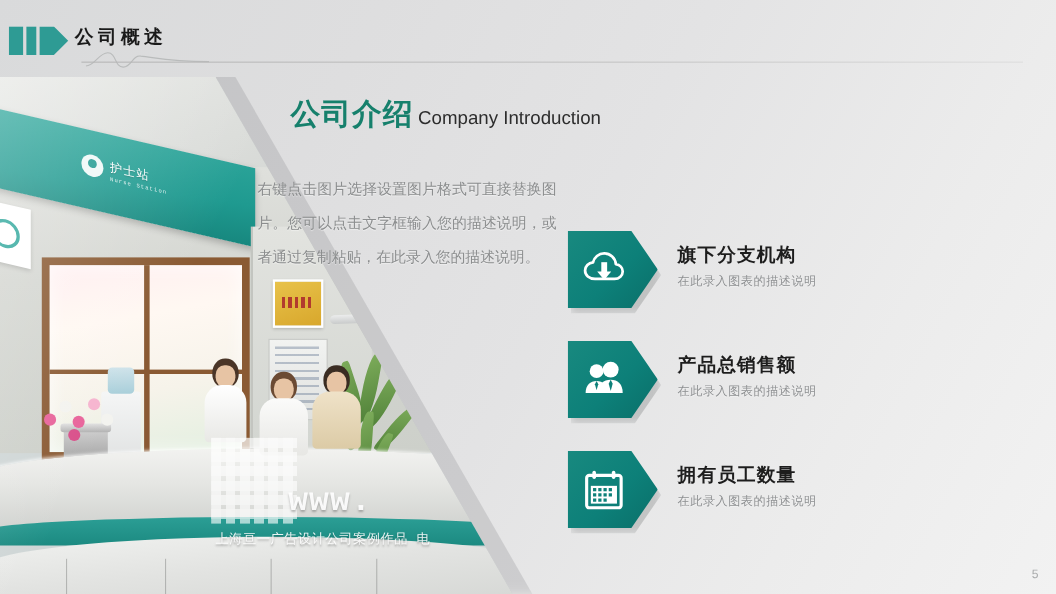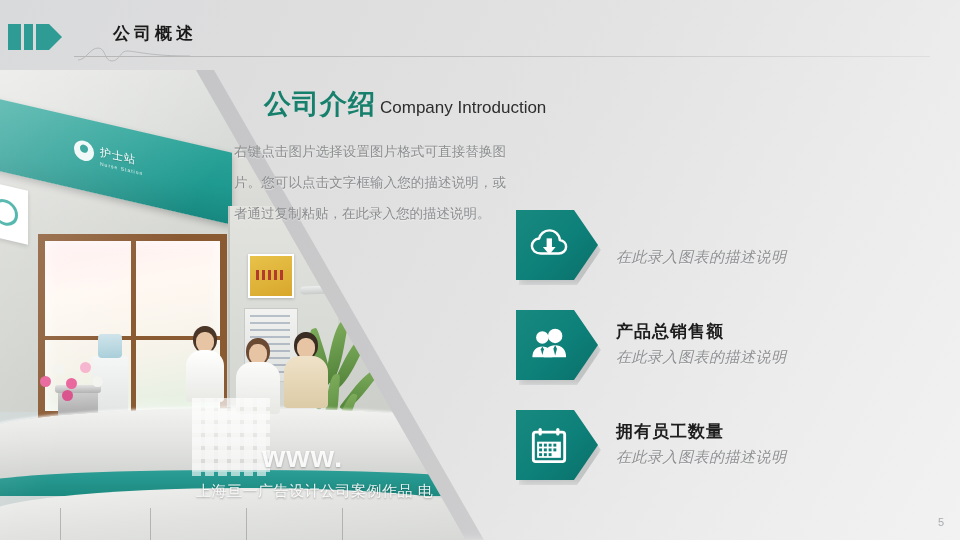--- a/index.html
+++ b/index.html
@@ -35,21 +35,20 @@
     width: 58px; height: 26px;
   }
   .hdr-title {
     position: absolute;
     left: 68px; top: 22px;
     font-size: 17px;
     font-weight: bold;
     letter-spacing: 4px;
     color: #1a1a1a;
     white-space: nowrap;
-    margin-left: 45px;
   }
   .hdr-rule {
     position: absolute;
     left: 74px; top: 56px;
     width: 856px; height: 1px;
     background: linear-gradient(to right, #b6b6b6 0%, #c3c3c3 55%, #dedede 100%);
   }
   .hdr-squiggle {
     position: absolute;
     left: 78px; top: 46px;
@@ -57,20 +56,21 @@
   }
 
   
   .photo-wrap {
     position: absolute;
     left: 0; top: 56px;
     width: 470px; height: 484px;
     -webkit-clip-path: polygon(0 14px, 196px 14px, 466px 484px, 0 484px);
     clip-path: polygon(0 14px, 196px 14px, 466px 484px, 0 484px);
     z-index: 10;
+    font-family: Liberation Mono, monospace;
   }
   .photo {
     position: absolute;
     inset: 0;
     overflow: hidden;
     background: #cfd6d6;
   }
 
   
   .ph-ceiling {
@@ -271,21 +271,21 @@
   .wm-www {
     position: absolute; left: 262px; top: 384px;
     color: rgba(255,255,255,.92);
     font-size: 30px; font-weight: bold; letter-spacing: 1px;
     text-shadow: 0 1px 2px rgba(0,0,0,.25);
     z-index: 17; white-space: nowrap;
   }
   .wm-line {
     position: absolute; left: 196px; top: 426px;
     color: rgba(255,255,255,.9);
-    font-size: 15px; letter-spacing: .5px;
+    font-size: 12px; letter-spacing: .5px;
     text-shadow: 0 1px 2px rgba(0,0,0,.32);
     z-index: 17; white-space: nowrap;
   }
 
   
   .diag-shadow {
     position: absolute; left: 0; top: 56px;
     width: 500px; height: 484px;
     -webkit-clip-path: polygon(196px 14px, 214px 14px, 484px 484px, 466px 484px);
     clip-path: polygon(196px 14px, 214px 14px, 484px 484px, 466px 484px);
@@ -303,21 +303,21 @@
     font-size: 27px; font-weight: bold; color: #16806c;
     letter-spacing: 1px;
     margin-left: 36px;
   }
   .sec-title-en {
     font-size: 17px; color: #2d2d2d; margin-left: 4px;
   }
 
   
   .body-text {
-    position: absolute; left: 234px; top: 136px;
+    position: absolute; left: 234px; top: 156px;
     width: 272px;
     z-index: 30;
     font-size: 13.5px;
     line-height: 31px;
     color: #8b8d8e;
     text-align: justify;
     text-shadow: 0 1px 1px rgba(255,255,255,.55);
   }
 
   
@@ -348,24 +348,23 @@
   }
   .badge svg { position: absolute; left: 14px; top: 16px; }
 
   .feat-title {
     position: absolute; left: 100px; top: 10px;
     font-size: 17px; font-weight: bold; color: #1d1d1d;
     letter-spacing: 1px; white-space: nowrap;
   }
   .feat-sub {
     position: absolute; left: 100px; top: 38px;
-    font-size: 15px; color: #8e9092;
+    font-size: 11px; color: #8e9092;
     letter-spacing: .5px; white-space: nowrap;
     text-shadow: 0 1px 1px rgba(255,255,255,.5);
-    font-style: italic;
   }
 
   
   .page-num {
     position: absolute; right: 16px; bottom: 12px;
     font-size: 11px; color: #a9abac;
     z-index: 30;
   }
 </style>
 </head>
@@ -469,20 +468,21 @@
   <div class="feature f0">
     <div class="badge-shadow"></div>
     <div class="badge">
       <svg width="38" height="38" viewBox="0 0 40 40">
         <path d="M11.5 29 C5.8 29 2 25.5 2 21 C2 16.8 5.3 13.6 9.6 13.2 C10.7 8.2 15 4.6 20.3 4.6
                  C26.2 4.6 31 9.1 31.4 14.8 C35.3 15.4 38 18.4 38 21.8 C38 25.7 34.6 29 30.2 29 Z" fill="none" stroke="#ffffff" stroke-width="2.6" stroke-linejoin="round"></path>
         <rect x="17.5" y="13" width="5.6" height="10" fill="#ffffff"></rect>
         <path d="M13.6 22 H27 L20.3 30 Z" fill="#ffffff"></path>
       </svg>
     </div>
+    <div class="feat-title">旗下分支机构</div>
     <div class="feat-sub">在此录入图表的描述说明</div>
   </div>
 
   <div class="feature f1">
     <div class="badge-shadow"></div>
     <div class="badge">
       <svg width="38" height="38" viewBox="0 0 40 40">
         <circle cx="13" cy="12" r="6.6" fill="#ffffff"></circle>
         <path d="M2.5 33 C2.5 25.2 7 21.5 13 21.5 C19 21.5 23.5 25.2 23.5 33 Z" fill="#ffffff"></path>
         <circle cx="26.5" cy="10.5" r="7.6" fill="#ffffff"></circle>

